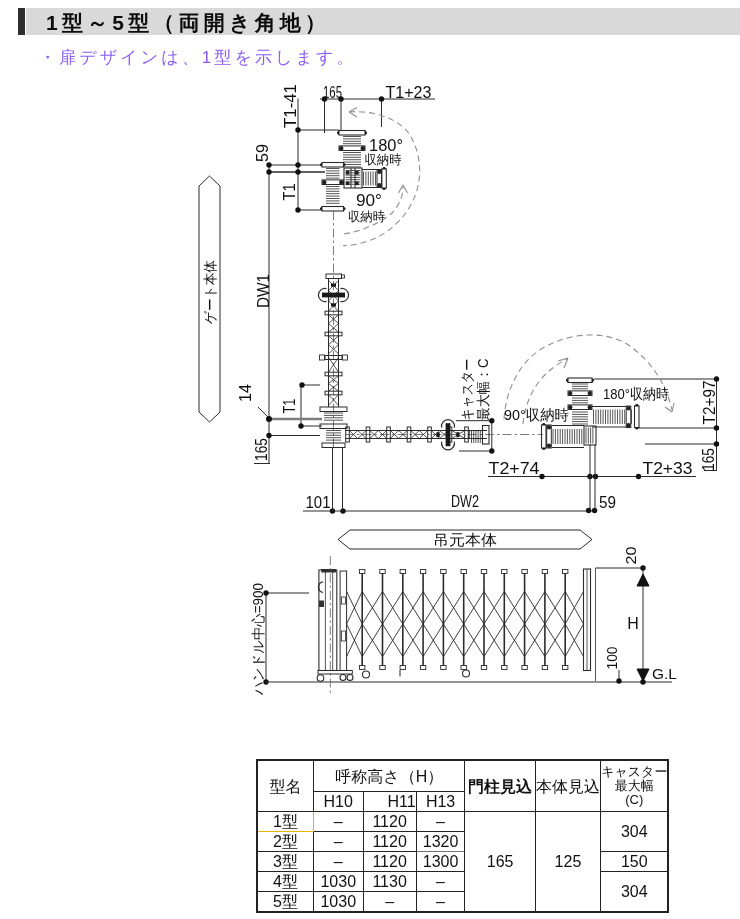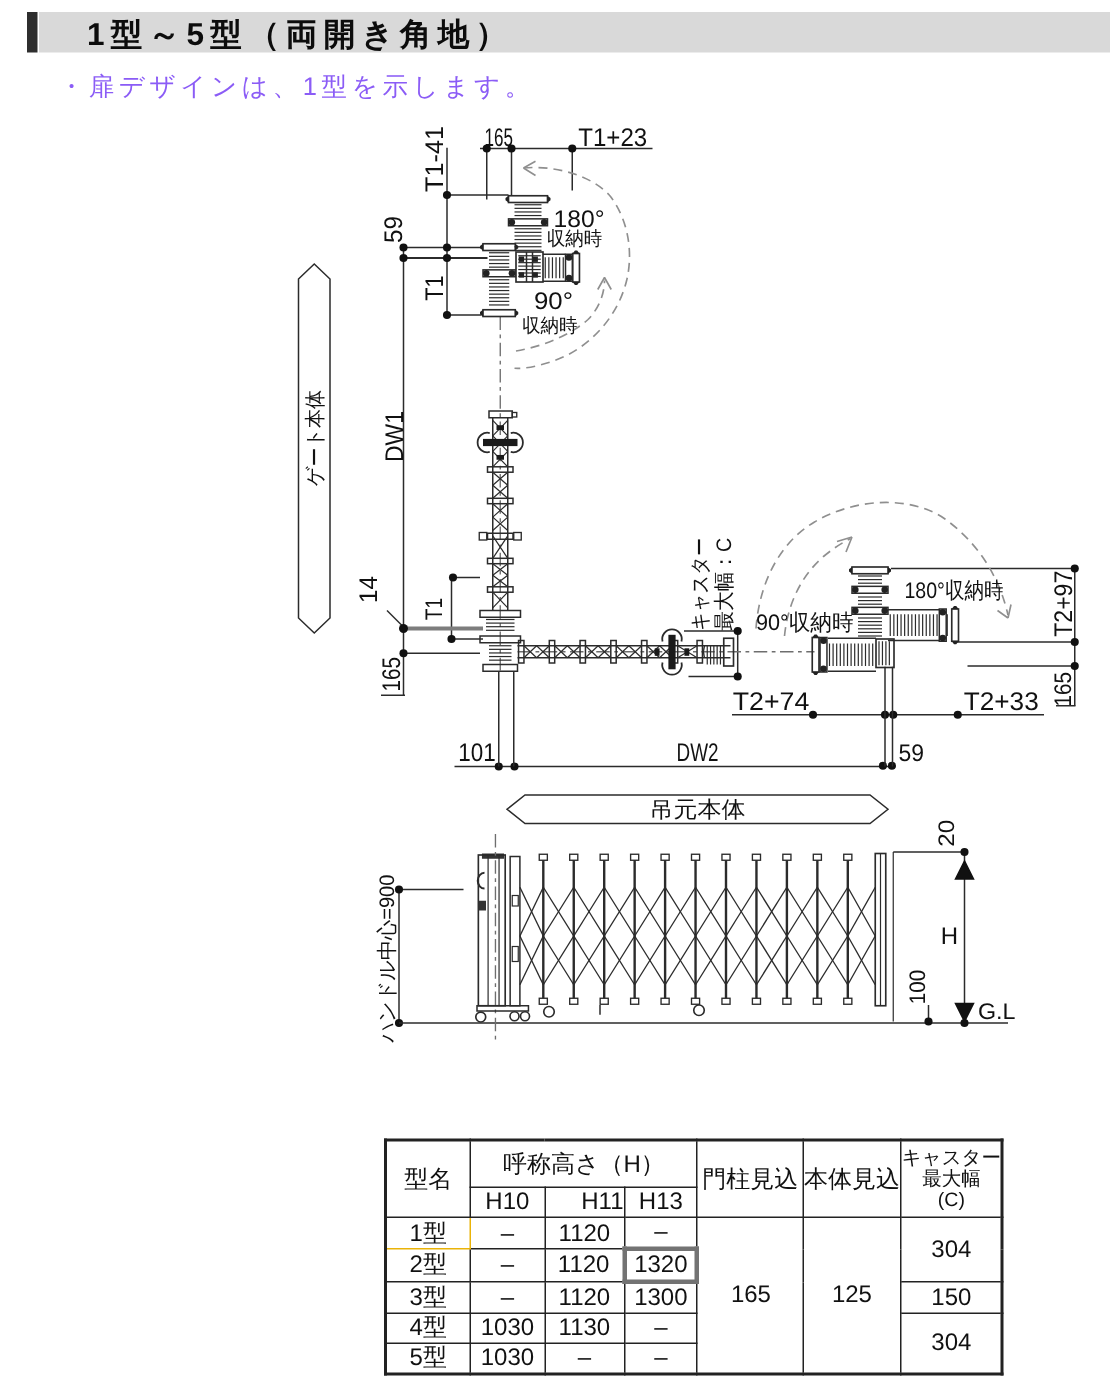--- a/index.html
+++ b/index.html
@@ -3,21 +3,21 @@
 <style>
  html,body{margin:0;padding:0;background:#fff;}
  *{box-sizing:border-box;font-family:"Liberation Sans",sans-serif;}
  #page{position:relative;width:740px;height:919px;overflow:hidden;background:#fff;}
  td{padding:0;overflow:hidden;line-height:19px;}
 </style></head>
 <body>
 <div id="page">
  <div style="position:absolute;left:26px;top:8px;width:714px;height:27px;background:#d9d9d9;"></div>
  <div style="position:absolute;left:18px;top:7.5px;width:6.5px;height:27.5px;background:#2e2e2e;"></div>
- <div style="position:absolute;left:46px;top:9px;font-size:21px;font-weight:bold;color:#0c0c0c;letter-spacing:4.2px;white-space:nowrap;margin-left:12px;">1型～5型（両開き角地）</div>
+ <div style="position:absolute;left:46px;top:9px;font-size:21px;font-weight:bold;color:#0c0c0c;letter-spacing:4.2px;white-space:nowrap;">1型～5型（両開き角地）</div>
  <div style="position:absolute;left:39px;top:45.5px;font-size:17px;color:#8b5cf6;letter-spacing:3.1px;white-space:nowrap;">・扉デザインは、1型を示します。</div>
  <svg width="740" height="919" viewBox="0 0 740 919" style="position:absolute;left:0;top:0;" font-family="Liberation Sans,sans-serif">
 <line x1="320" y1="99" x2="435" y2="99" stroke="#2b2b2b" stroke-width="1.0"></line>
 <line x1="324.5" y1="99" x2="324.5" y2="133" stroke="#2b2b2b" stroke-width="1.0"></line>
 <line x1="341" y1="99" x2="341" y2="130" stroke="#2b2b2b" stroke-width="1.0"></line>
 <line x1="381.5" y1="99" x2="381.5" y2="127" stroke="#2b2b2b" stroke-width="1.0"></line>
 <line x1="298" y1="98.5" x2="298" y2="210" stroke="#2b2b2b" stroke-width="1.0"></line>
 <line x1="298" y1="130" x2="339" y2="130" stroke="#2b2b2b" stroke-width="1.0"></line>
 <line x1="269" y1="165" x2="321" y2="165" stroke="#2b2b2b" stroke-width="1.0"></line>
 <line x1="269" y1="172" x2="325" y2="172" stroke="#2b2b2b" stroke-width="1.4"></line>
@@ -471,21 +471,21 @@
         <col style="width:48.69999999999999px">
         <col style="width:48.80000000000001px">
         <col style="width:70.29999999999995px">
         <col style="width:65.40000000000009px">
         <col style="width:58.0px">
       </colgroup>
 <tbody>
         <tr>
  <td rowspan="2" style="border:1px solid #222;">型名</td>
  <td colspan="3" style="border:1px solid #222;height:31.700000000000045px">呼称高さ（H）</td>
- <td rowspan="2" style="border:1px solid #222;">門柱見込</td>
+ <td rowspan="2" style="border:1px solid #222;font-weight:bold;">門柱見込</td>
  <td rowspan="2" style="border:1px solid #222;">本体見込</td>
  <td rowspan="2" style="border:1px solid #222;font-size:13px;line-height:14px !important;white-space:nowrap">キャスター<br>最大幅<br>(C)</td>
 </tr>
 <tr>
  <td style="border:1px solid #222;height:16.799999999999955px">H10</td>
           <td style="border:1px solid #222;padding-left:24px;">H11</td>
           <td style="border:1px solid #222;">H13</td>
 </tr>
 <tr>
  <td style="border:1px solid #eab308;height:19.899999999999977px">1型</td>
@@ -493,21 +493,21 @@
           <td style="border:1px solid #222;">1120</td>
           <td style="border:1px solid #222;">–</td>
  <td rowspan="5" style="border:1px solid #222;">165</td>
           <td rowspan="5" style="border:1px solid #222;">125</td>
  <td rowspan="2" style="border:1px solid #222;">304</td>
 </tr>
 <tr>
  <td style="border:1px solid #222;height:18.600000000000023px">2型</td>
           <td style="border:1px solid #222;">–</td>
           <td style="border:1px solid #222;">1120</td>
-          <td style="border:3px solid #737373;">1320</td>
+          <td style="border:1px solid #737373;">1320</td>
 </tr>
 <tr>
  <td style="border:1px solid #222;height:19.200000000000045px">3型</td>
           <td style="border:1px solid #222;">–</td>
           <td style="border:1px solid #222;">1120</td>
           <td style="border:1px solid #222;">1300</td>
  <td style="border:1px solid #222;">150</td>
 </tr>
 <tr>
  <td style="border:1px solid #222;height:19.299999999999955px">4型</td>

